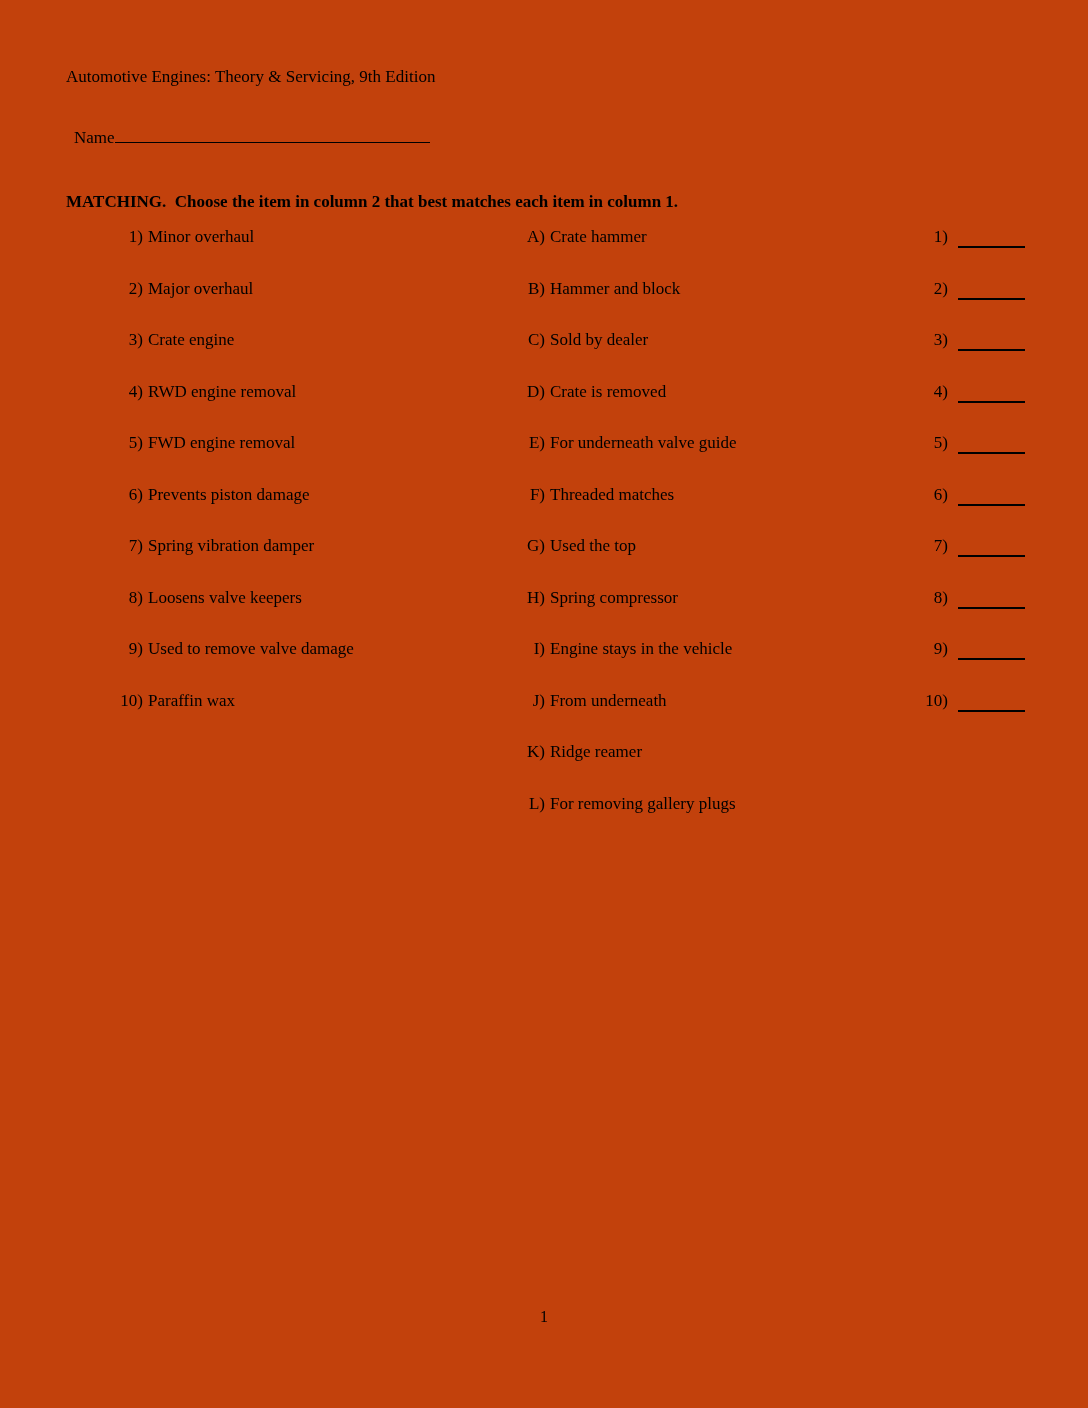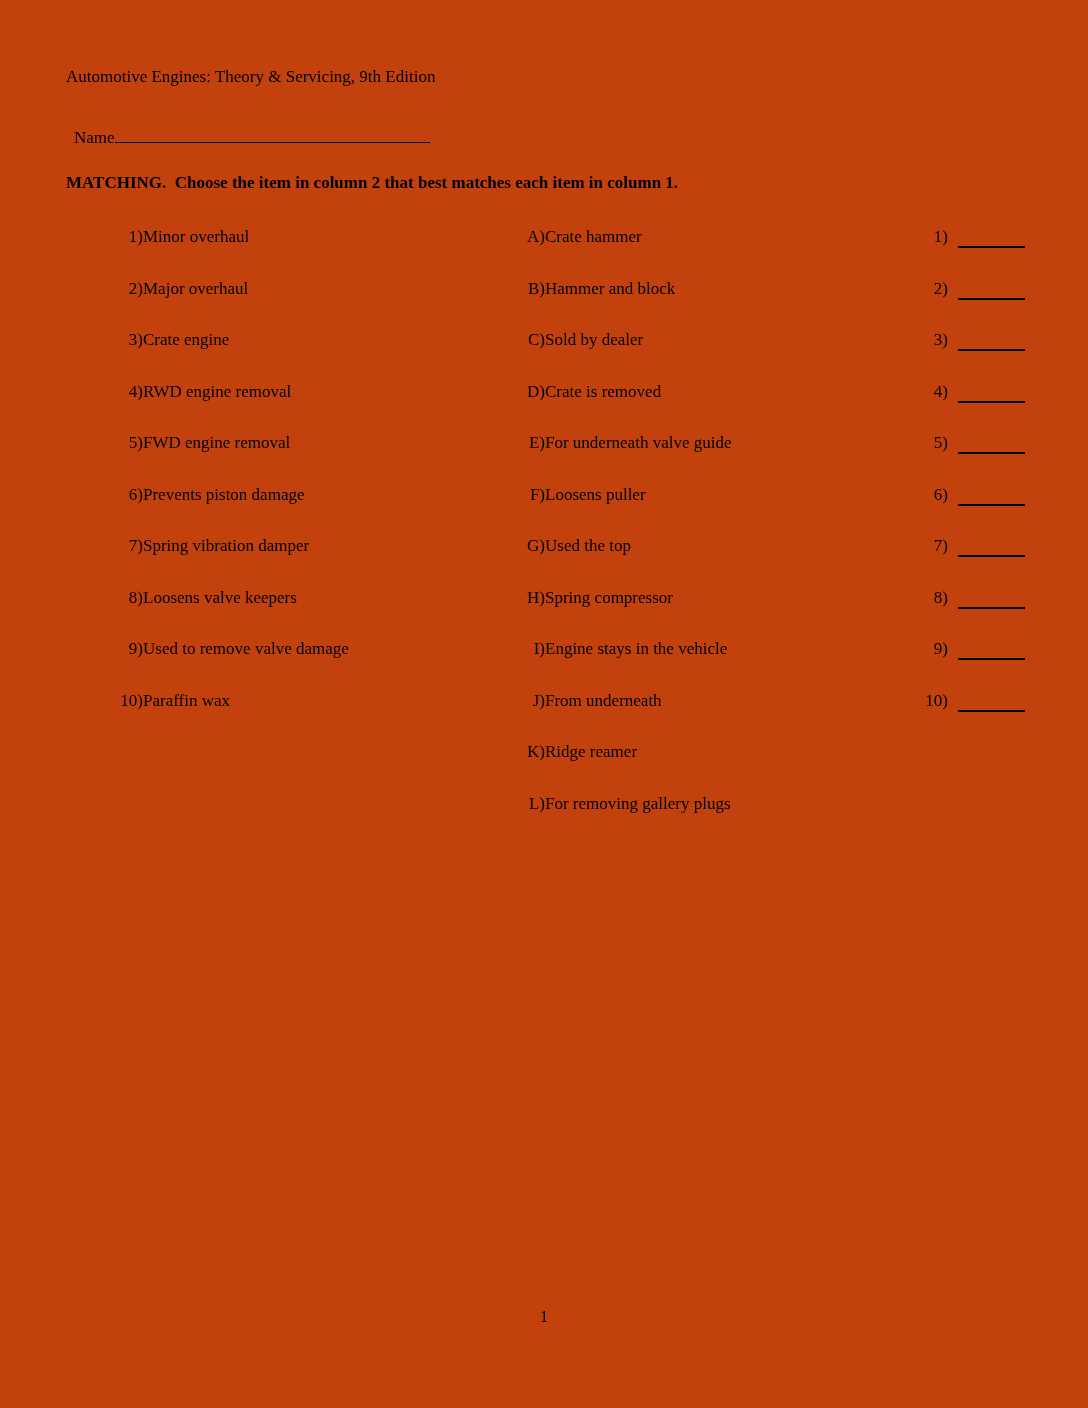--- a/index.html
+++ b/index.html
@@ -33,41 +33,41 @@
   .name-blank {
     display: inline-block;
     width: 315px;
     height: 18px;
     border-bottom: 1px solid #000000;
     vertical-align: baseline;
   }
   .instructions {
     position: absolute;
     left: 66px;
-    top: 173px;
+    top: 192px;
     font-weight: bold;
     white-space: pre-wrap;
   }
   .col {
     position: absolute;
     top: 226px;
   }
   .col1 { left: 66px;  width: 400px; }
   .col2 { left: 470px; width: 380px; }
   .col3 { left: 862px; width: 200px; }
   .mrow {
     height: 51.5px;
     display: flex;
     align-items: flex-start;
     line-height: 21px;
   }
   .col1 .mnum { width: 77px; text-align: right; flex: none; }
   .col2 .mnum { width: 75px; text-align: right; flex: none; }
   .col3 .mnum { width: 86px; text-align: right; flex: none; }
-  .mlabel { }
+  .mlabel { margin-left: 5px; }
   .answer-blank {
     display: inline-block;
     margin-left: 10px;
     width: 67px;
     height: 20px;
     border-bottom: 2px solid #000000;
     flex: none;
   }
   .page-number {
     position: absolute;
@@ -150,21 +150,21 @@
     <div class="mrow">
         <span class="mnum">D)</span>
         <span class="mlabel">Crate is removed</span>
       </div>
     <div class="mrow">
         <span class="mnum">E)</span>
         <span class="mlabel">For underneath valve guide</span>
       </div>
     <div class="mrow">
         <span class="mnum">F)</span>
-        <span class="mlabel">Loosens puller</span>
+        <span class="mlabel">Threaded matches</span>
       </div>
     <div class="mrow">
         <span class="mnum">G)</span>
         <span class="mlabel">Used the top</span>
       </div>
     <div class="mrow">
         <span class="mnum">H)</span>
         <span class="mlabel">Spring compressor</span>
       </div>
     <div class="mrow">

